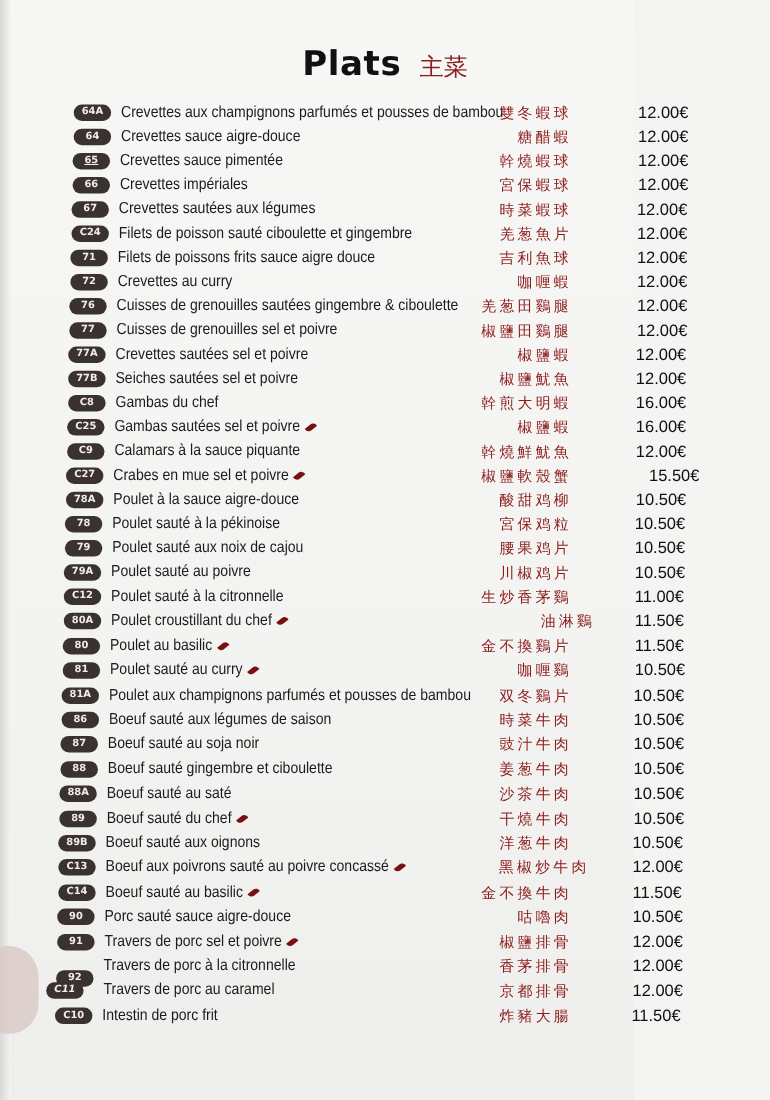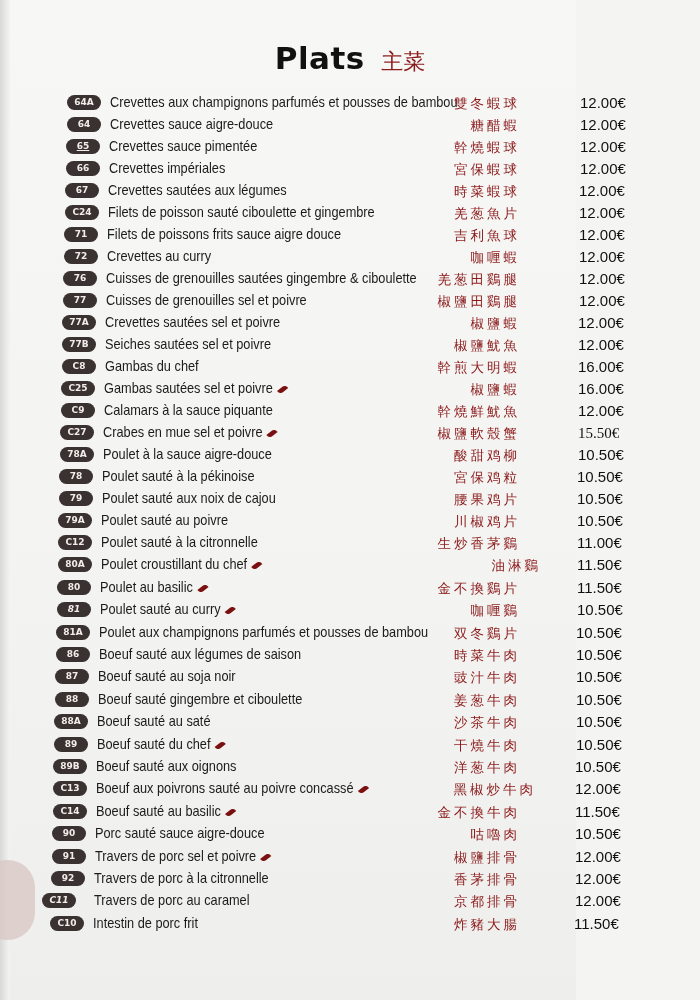--- a/index.html
+++ b/index.html
@@ -167,21 +167,21 @@
       <div class="row" style="top: 308px;">
         <span class="badge" style="left: 61px;">C9</span>
         <span class="name" style="left: 104px;"><span>Calamars à la sauce piquante</span></span>
         <span class="cn">幹燒鮮魷魚</span>
         <span class="price" style="left: 578px;">12.00€</span>
       </div>
       <div class="row" style="top: 330px;">
         <span class="badge" style="left: 60px;">C27</span>
         <span class="name" style="left: 103px;"><span>Crabes en mue sel et poivre</span><span class="chili"></span></span>
         <span class="cn">椒鹽軟殼蟹</span>
-        <span class="price" style="left: 578px; font-family: Liberation Serif, serif;">15.50€</span>
+        <span class="price" style="left: 590px;">15.50€</span>
       </div>
       <div class="row" style="top: 352px;">
         <span class="badge" style="left: 60px;">78A</span>
         <span class="name" style="left: 103px;"><span>Poulet à la sauce aigre-douce</span></span>
         <span class="cn">酸甜鸡柳</span>
         <span class="price" style="left: 578px;">10.50€</span>
       </div>
       <div class="row" style="top: 374px;">
         <span class="badge" style="left: 59px;">78</span>
         <span class="name" style="left: 102px;"><span>Poulet sauté à la pékinoise</span></span>
@@ -212,21 +212,21 @@
         <span class="cn">油淋鷄</span>
         <span class="price" style="left: 577px;">11.50€</span>
       </div>
       <div class="row" style="top: 485px;">
         <span class="badge" style="left: 57px;">80</span>
         <span class="name" style="left: 100px;"><span>Poulet au basilic</span><span class="chili"></span></span>
         <span class="cn">金不換鷄片</span>
         <span class="price" style="left: 577px;">11.50€</span>
       </div>
       <div class="row" style="top: 507px;">
-        <span class="badge" style="left: 57px; font-style: italic;">81</span>
+        <span class="badge" style="left: 57px;">81</span>
         <span class="name" style="left: 100px;"><span>Poulet sauté au curry</span><span class="chili"></span></span>
         <span class="cn">咖喱鷄</span>
         <span class="price" style="left: 577px;">10.50€</span>
       </div>
       <div class="row" style="top: 530px;">
         <span class="badge" style="left: 56px;">81A</span>
         <span class="name" style="left: 99px;"><span>Poulet aux champignons parfumés et pousses de bambou</span></span>
         <span class="cn">双冬鷄片</span>
         <span class="price" style="left: 576px;">10.50€</span>
       </div>
@@ -284,21 +284,21 @@
         <span class="cn">咕嚕肉</span>
         <span class="price" style="left: 575px;">10.50€</span>
       </div>
       <div class="row" style="top: 754px;">
         <span class="badge" style="left: 52px;">91</span>
         <span class="name" style="left: 95px;"><span>Travers de porc sel et poivre</span><span class="chili"></span></span>
         <span class="cn">椒鹽排骨</span>
         <span class="price" style="left: 575px;">12.00€</span>
       </div>
       <div class="row" style="top: 776px;">
-        <span class="badge" style="left: 51px;">92</span>
+        <span class="badge" style="left: 51px; margin-top: 11px;">92</span>
         <span class="name" style="left: 94px;"><span>Travers de porc à la citronnelle</span></span>
         <span class="cn">香茅排骨</span>
         <span class="price" style="left: 575px;">12.00€</span>
       </div>
       <div class="row" style="top: 798px;">
         <span class="badge" style="left: 42px; font-style: italic;">C11</span>
         <span class="name" style="left: 94px;"><span>Travers de porc au caramel</span></span>
         <span class="cn">京都排骨</span>
         <span class="price" style="left: 575px;">12.00€</span>
       </div>

